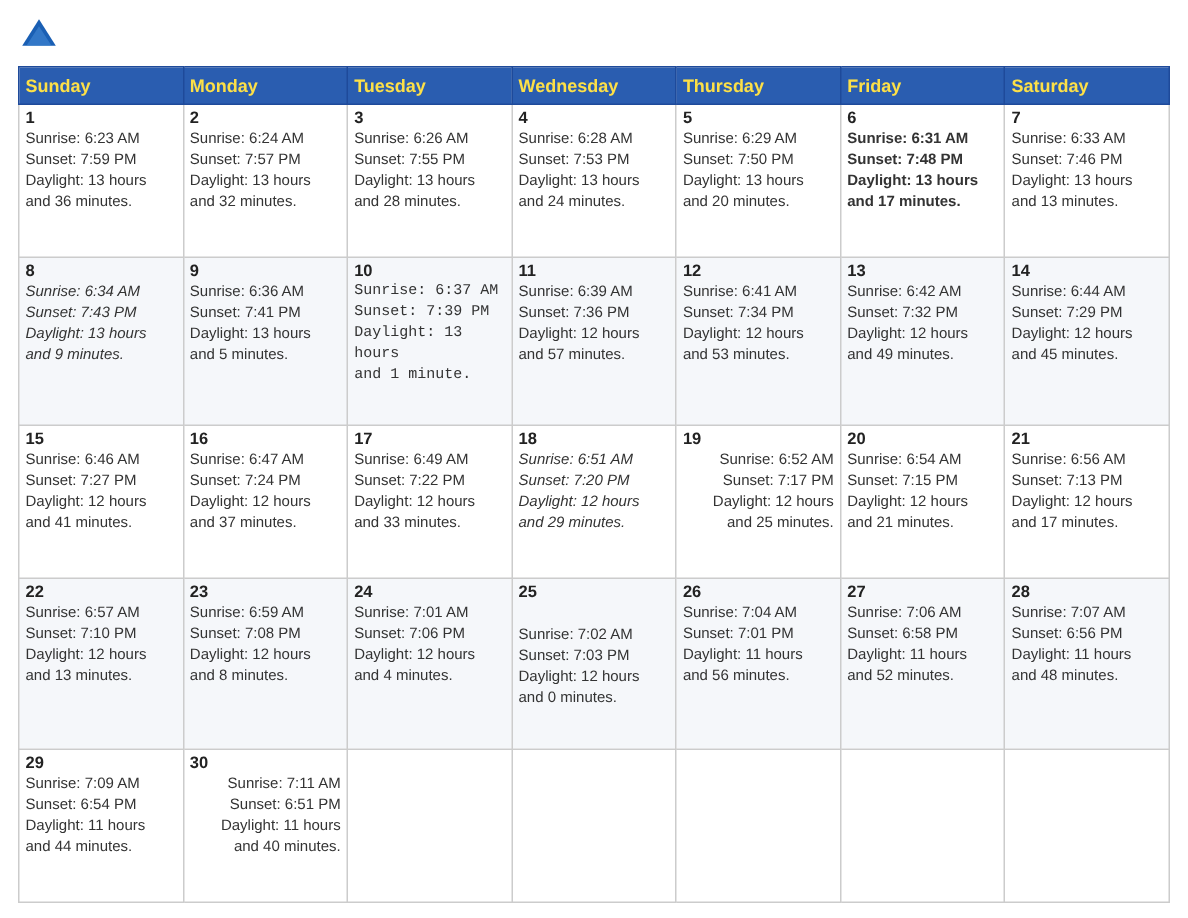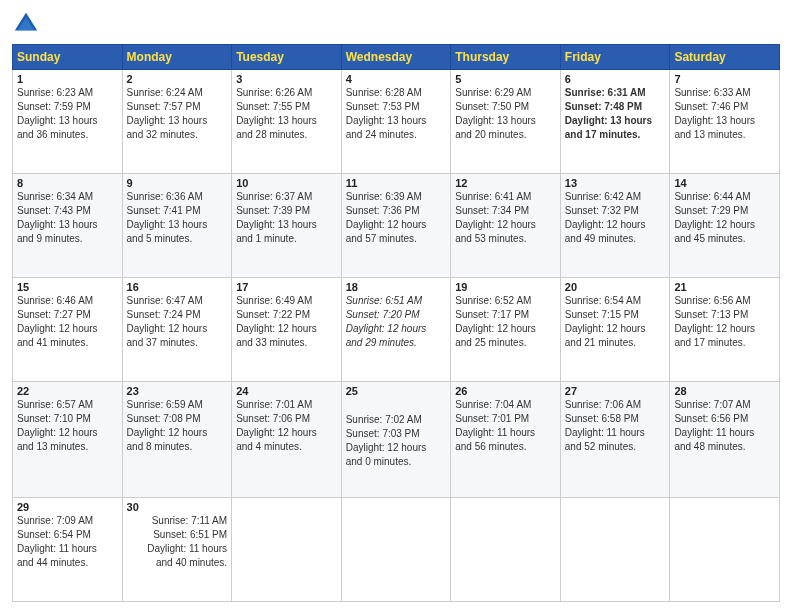--- a/index.html
+++ b/index.html
@@ -177,35 +177,35 @@
             <span class="day-num">7</span>
             <div class="day-info" style="white-space: pre-line;">Sunrise: 6:33 AM
 Sunset: 7:46 PM
 Daylight: 13 hours
 and 13 minutes.</div>
           </td>
         </tr>
         <tr>
           <td>
             <span class="day-num">8</span>
-            <div class="day-info" style="white-space: pre-line;">Sunrise: 6:34 AM
+            <div class="day-info" style="white-space: pre-line; font-style: italic;">Sunrise: 6:34 AM
 Sunset: 7:43 PM
 Daylight: 13 hours
 and 9 minutes.</div>
           </td>
           <td>
             <span class="day-num">9</span>
             <div class="day-info" style="white-space: pre-line;">Sunrise: 6:36 AM
 Sunset: 7:41 PM
 Daylight: 13 hours
 and 5 minutes.</div>
           </td>
           <td>
             <span class="day-num">10</span>
-            <div class="day-info" style="white-space: pre-line;">Sunrise: 6:37 AM
+            <div class="day-info" style="white-space: pre-line; font-family: Liberation Mono, monospace;">Sunrise: 6:37 AM
 Sunset: 7:39 PM
 Daylight: 13 hours
 and 1 minute.</div>
           </td>
           <td>
             <span class="day-num">11</span>
             <div class="day-info" style="white-space: pre-line;">Sunrise: 6:39 AM
 Sunset: 7:36 PM
 Daylight: 12 hours
 and 57 minutes.</div>
@@ -256,21 +256,21 @@
           </td>
           <td>
             <span class="day-num">18</span>
             <div class="day-info" style="white-space: pre-line; font-style: italic;">Sunrise: 6:51 AM
 Sunset: 7:20 PM
 Daylight: 12 hours
 and 29 minutes.</div>
           </td>
           <td>
             <span class="day-num">19</span>
-            <div class="day-info" style="white-space: pre-line;">Sunrise: 6:52 AM
+            <div class="day-info" style="white-space: pre-line; text-align: right;">Sunrise: 6:52 AM
 Sunset: 7:17 PM
 Daylight: 12 hours
 and 25 minutes.</div>
           </td>
           <td>
             <span class="day-num">20</span>
             <div class="day-info" style="white-space: pre-line;">Sunrise: 6:54 AM
 Sunset: 7:15 PM
 Daylight: 12 hours
 and 21 minutes.</div>

